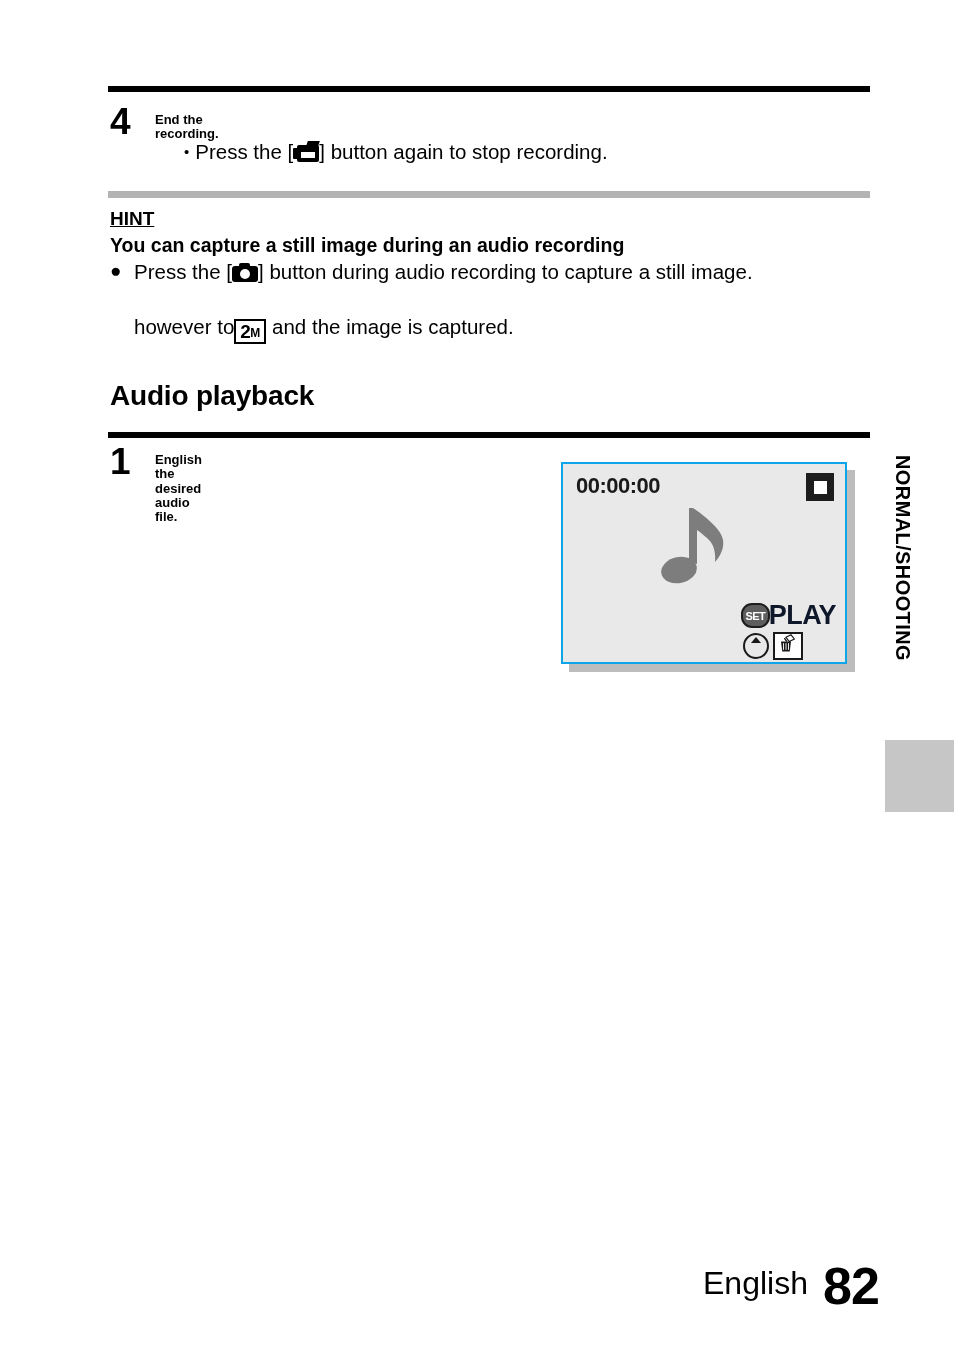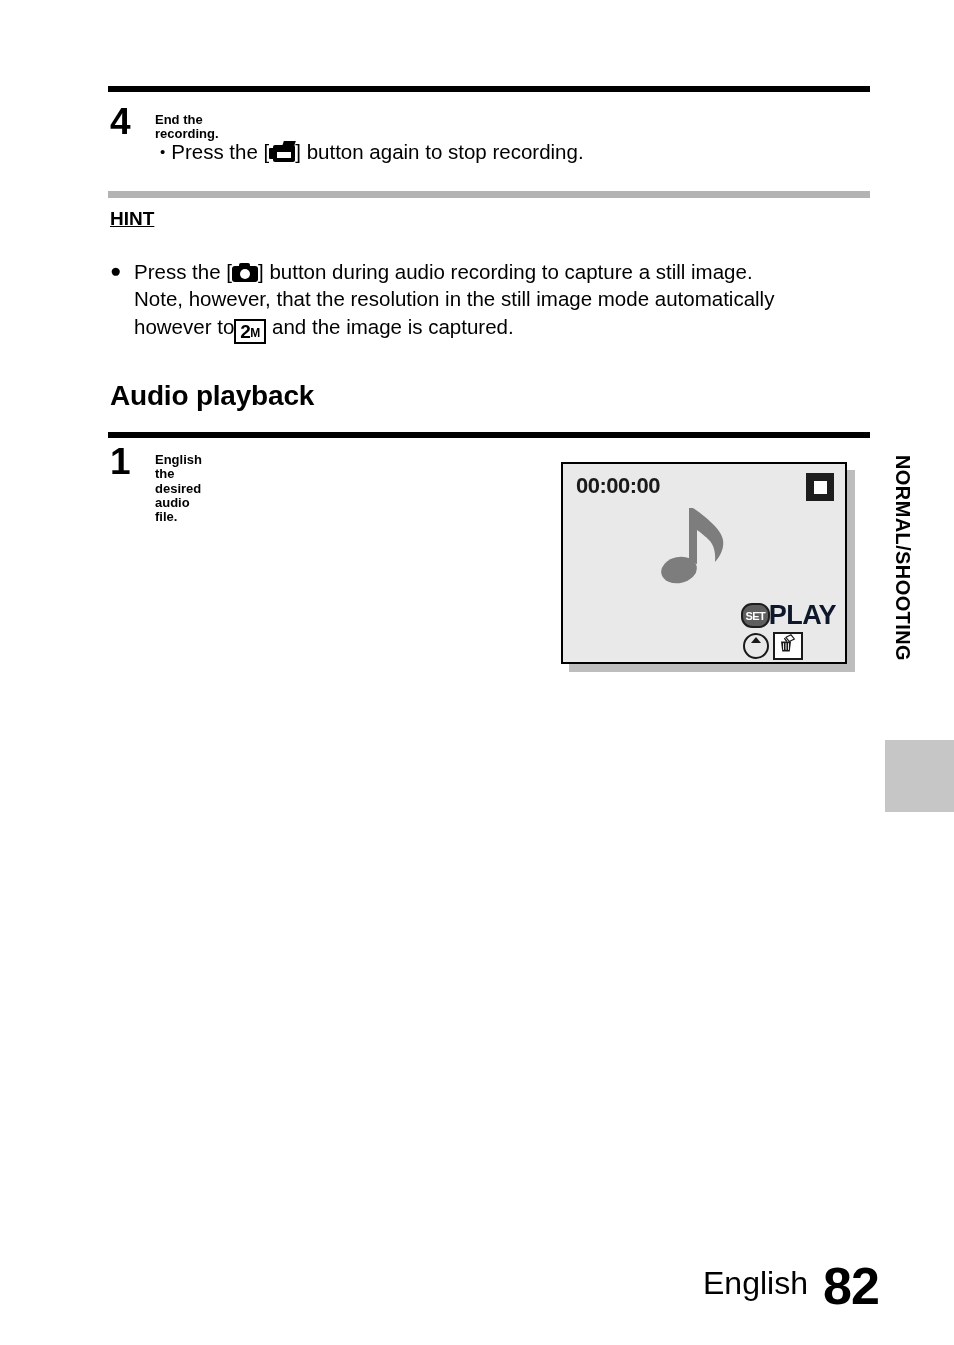--- a/index.html
+++ b/index.html
@@ -52,20 +52,21 @@
     position: absolute;
     font-size: 13px;
     font-weight: bold;
     line-height: 1.1;
   }
   .bullet-line {
     position: absolute;
     font-size: 20.5px;
     line-height: 1.28;
     white-space: nowrap;
+    margin-left: 24px;
   }
   .dot-sm {
     font-size: 15px;
     vertical-align: 2px;
     padding-right: 6px;
   }
 
   
   .hint-label {
     position: absolute;
@@ -204,21 +205,21 @@
     height: 202px;
     background: #bdbdbd;
   }
   .lcd {
     position: absolute;
     left: 0;
     top: 0;
     width: 282px;
     height: 198px;
     background: #e9e9e9;
-    border: 2px solid #000000;
+    border: 2px solid #0ea5e9;
     overflow: hidden;
   }
   .lcd-time {
     position: absolute;
     left: 13px;
     top: 9px;
     font-size: 22px;
     font-weight: bold;
     letter-spacing: -0.5px;
     color: #1a1a1a;
@@ -364,26 +365,27 @@
     <div class="step-num" style="left:110px; top:103px;">4</div>
     <div class="step-title" style="left:155px; top:113px;">End the recording.</div>
     <div class="bullet-line" style="left:160px; top:139px;">
       <span class="dot-sm">•</span><span>Press the [</span><span class="ic ic-camcorder"><span class="grip"></span><span class="vf"></span><span class="body"></span><span class="win"></span></span><span>] button again to stop recording.</span>
     </div>
   </div>
 
   <div class="bar-gray" style="top:191px;"></div>
 
   <div class="hint-label" style="left:110px; top:208px;text-decoration:underline;">HINT</div>
+  <div class="hint-sub" style="left:110px; top:234px;">You can capture a still image during an audio recording</div>
 
   <div class="hint-body">
     <span class="bul">●</span>
     <span class="bodytext">
       <span>Press the [</span><span class="ic ic-camera"><span class="hump"></span><span class="body"></span><span class="lens"></span></span><span>] button during audio recording to capture a still image.</span><br>
-      <span>Note, however, that the resolution in the still image mode automatically</span><br>
+      <br>
       <span>however to</span><span class="badge-2m"><span class="n">2</span><span class="m">M</span></span> <span>and the image is captured.</span>
     </span>
   </div>
 
   <div class="section-heading" style="left:110px; top:380px;">Audio playback</div>
 
   <div class="rule-heavy" style="top:432px;"></div>
 
   <div class="step">
     <div class="step-num" style="left:110px; top:443px;">1</div>

